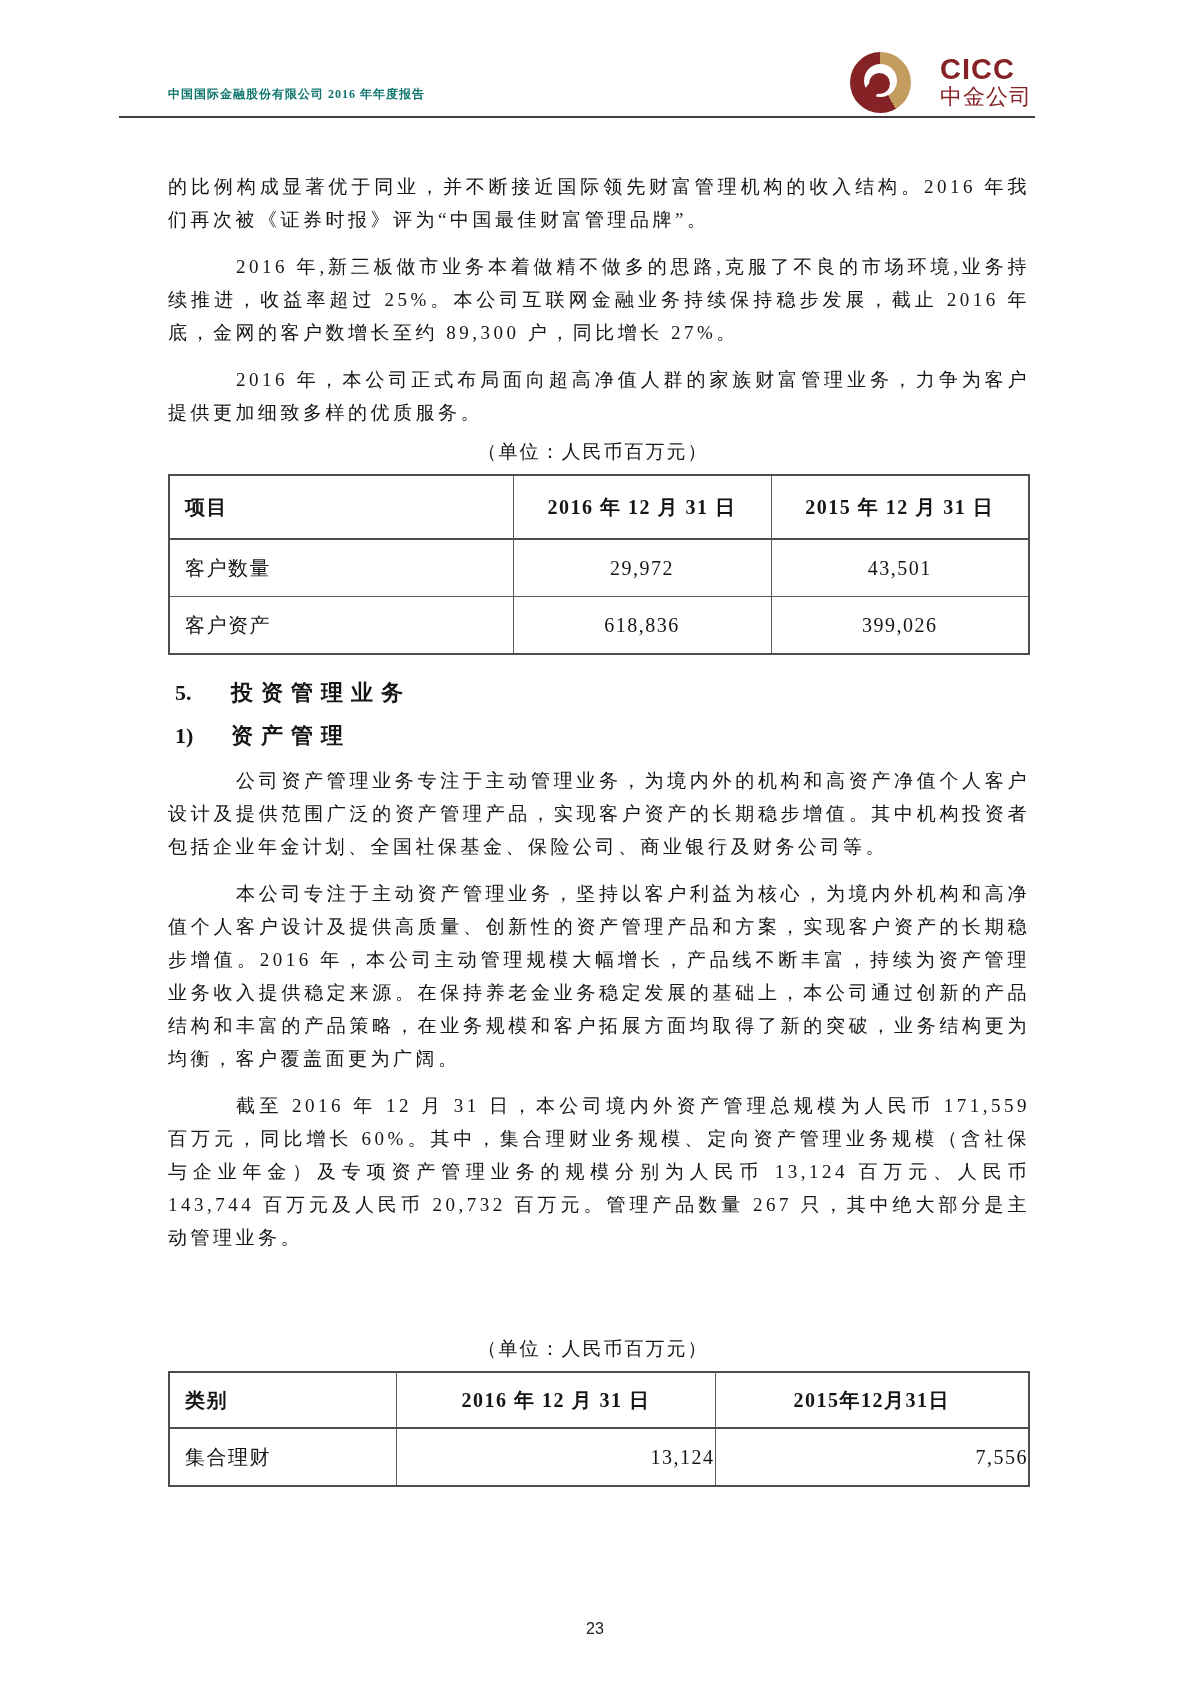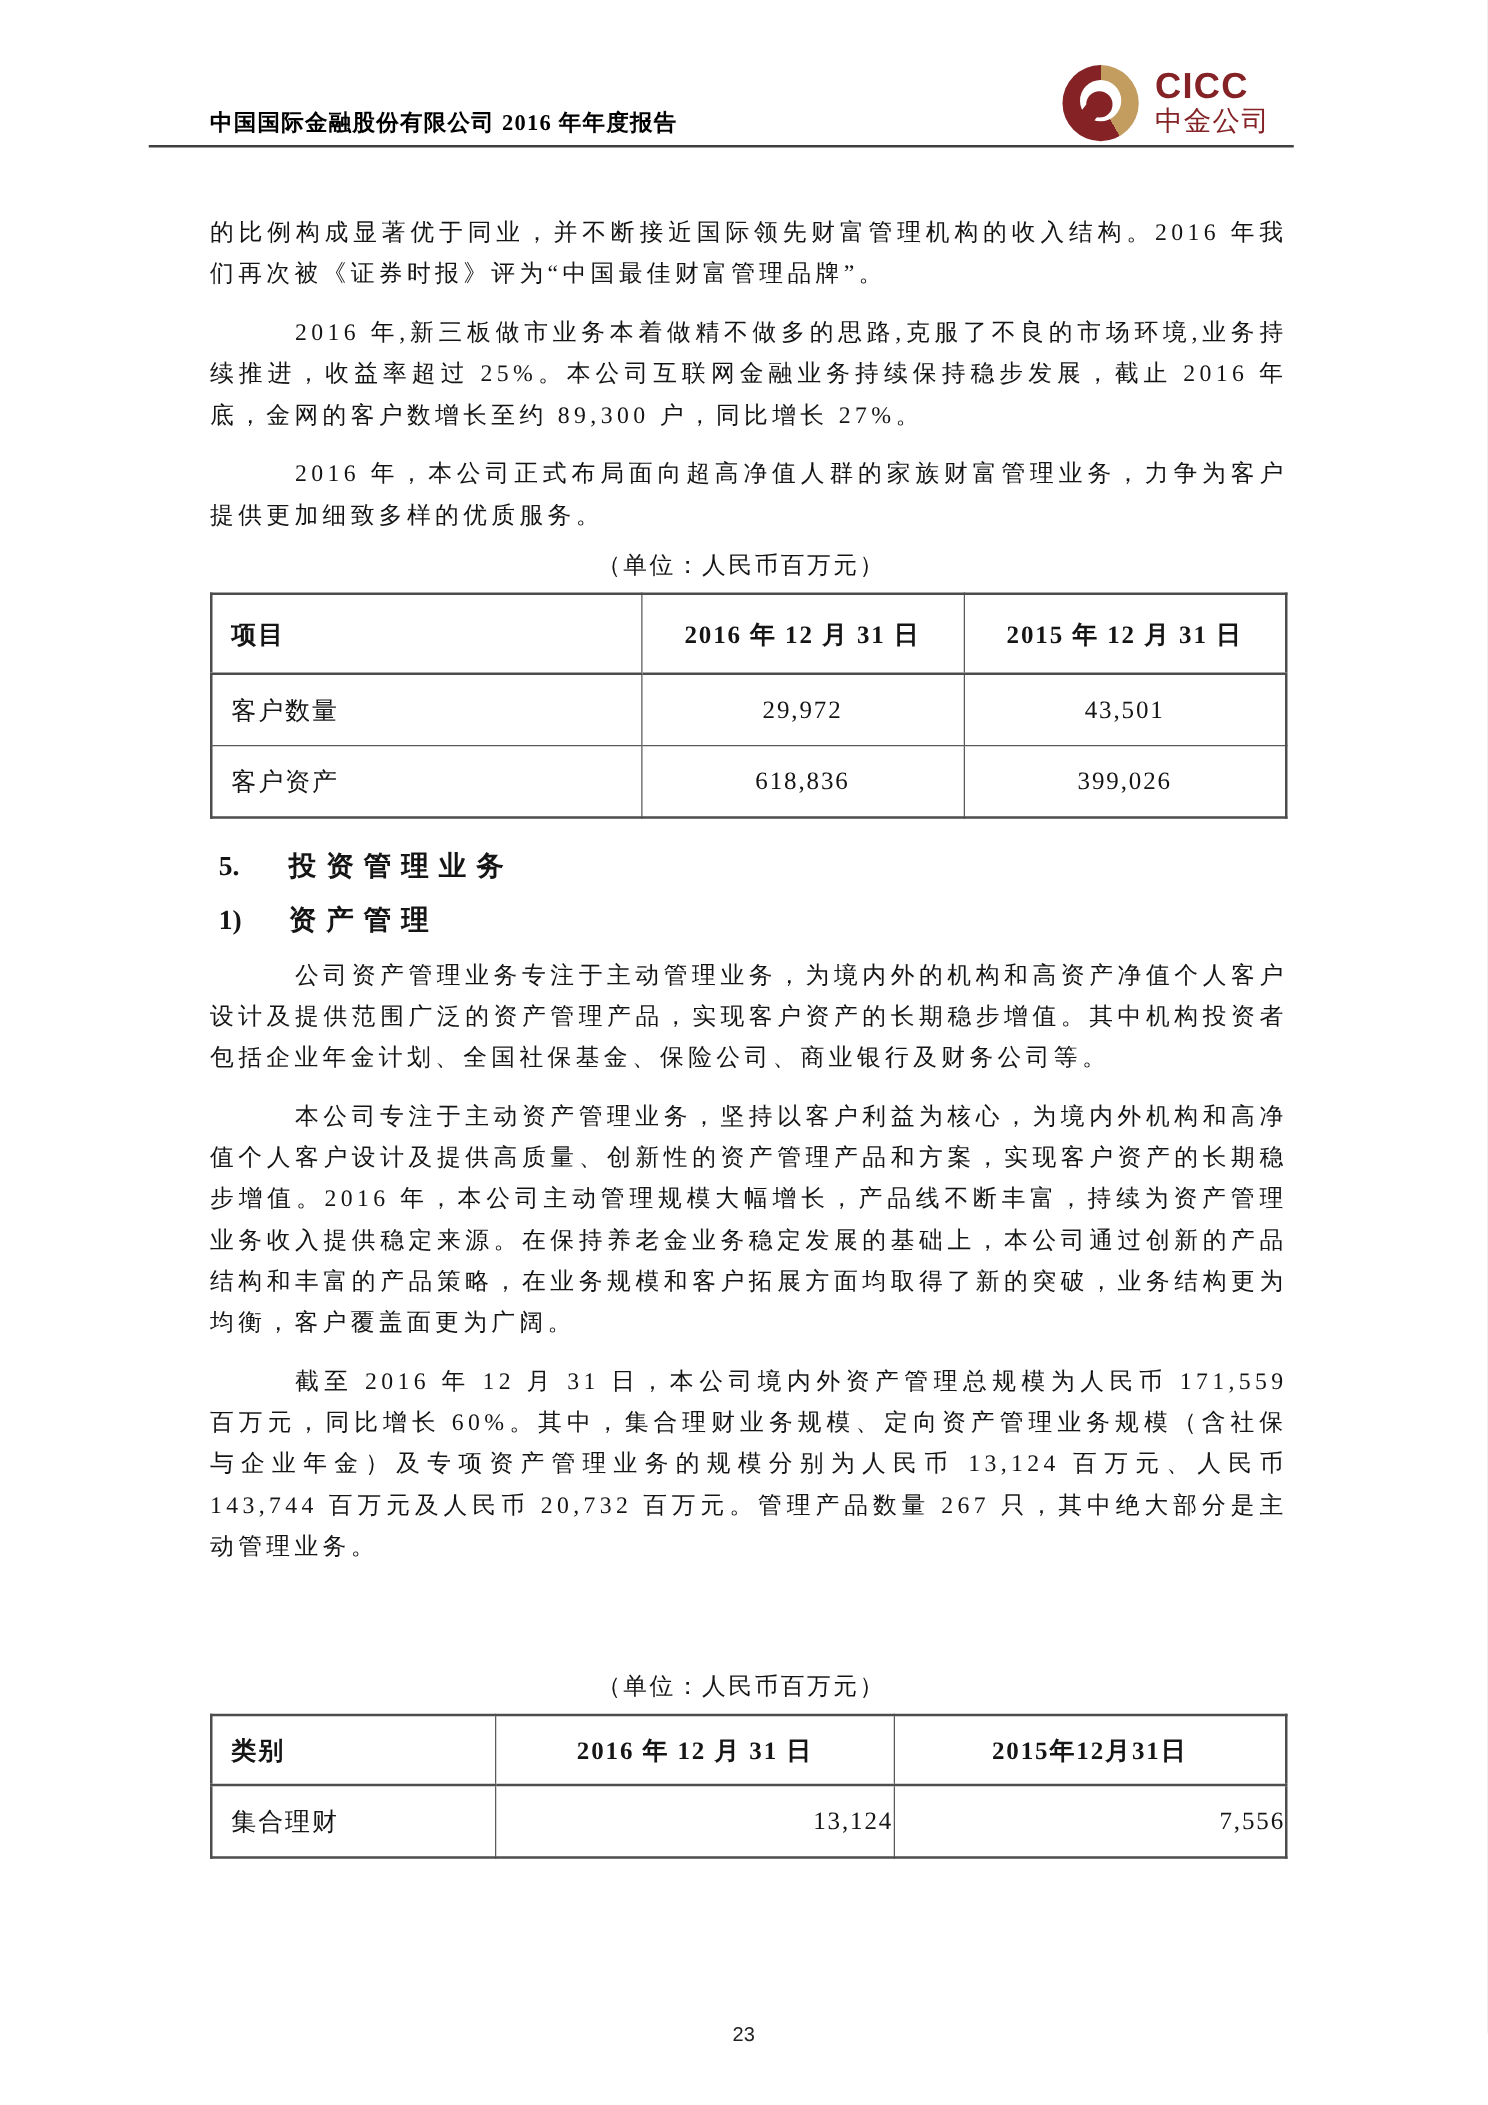--- a/index.html
+++ b/index.html
@@ -15,26 +15,26 @@
     margin:0 auto;
     background:#ffffff;
     font-family:"Liberation Serif","DejaVu Serif",serif;
     color:var(--ink);
     overflow:hidden;
   }
 
   
   .header-title{
     position:absolute;left:168px;top:86px;
-    font-size:18px;font-weight:bold;letter-spacing:1px;
-    color:#000000;
+    font-size:12px;font-weight:bold;letter-spacing:1px;
+    color:#0f766e;
   }
   .logo{
     position:absolute;left:850px;top:52px;
-    display:flex;align-items:center;gap:13px;
+    display:flex;align-items:center;gap:29px;
   }
   .logo-mark{
     position:relative;width:61px;height:61px;border-radius:50%;
     background:conic-gradient(var(--brand-gold) 0deg 150deg, var(--brand-red) 150deg 360deg);
   }
   .lm-white{position:absolute;left:14px;top:12px;width:33px;height:33px;border-radius:50%;background:#fff;}
   .lm-dot{position:absolute;left:19px;top:21px;width:21px;height:21px;border-radius:50%;background:var(--brand-red);}
   .lm-bridge{position:absolute;left:13px;top:34px;width:13px;height:15px;background:var(--brand-red);transform:rotate(38deg);}
   .logo-text{display:flex;flex-direction:column;justify-content:center;}
   .logo-en{

